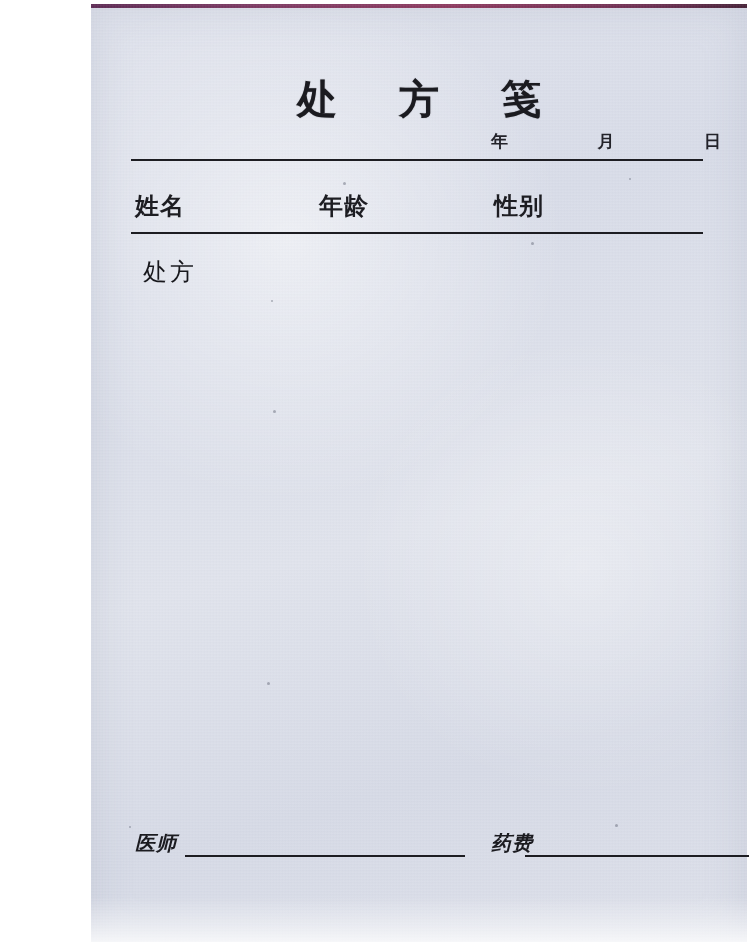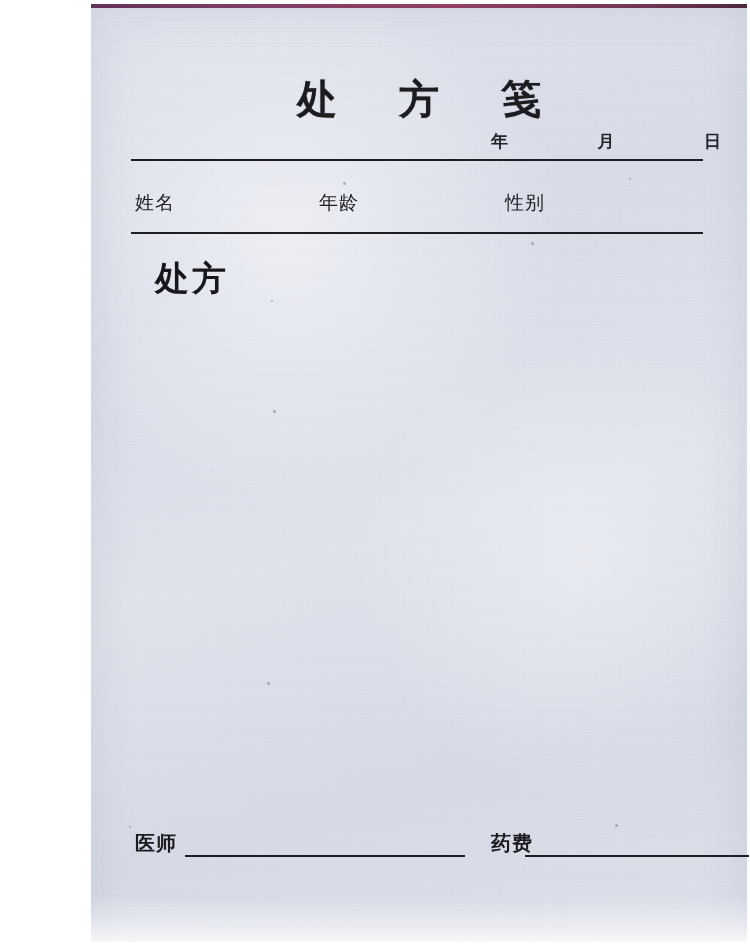--- a/index.html
+++ b/index.html
@@ -104,56 +104,57 @@
   
   #patient-row {
     position: absolute;
     left: 44px;
     top: 186px;
     width: 560px;
     height: 26px;
   }
   .field-label {
     position: absolute;
-    font-size: 19px;
-    font-weight: normal;
+    font-size: 24px;
+    font-weight: bold;
     color: #1d1d22;
     letter-spacing: 1px;
   }
   #label-name { left: 0px; }
   #label-age  { left: 184px; }
-  #label-sex  { left: 370px; }
+  #label-sex  { left: 359px; }
 
   
   #rx-label {
     position: absolute;
-    left: 64px;
+    left: 52px;
     top: 252px;
-    font-size: 34px;
-    font-weight: bold;
+    font-size: 24px;
+    font-weight: normal;
     color: #17171c;
     letter-spacing: 3px;
   }
 
   
   #rx-body {
     position: absolute;
     left: 44px;
     top: 300px;
     width: 568px;
     height: 500px;
   }
 
   
   #footer {
     position: absolute;
     left: 44px;
     top: 826px;
     width: 568px;
     height: 40px;
+    font-style: italic;
   }
   .footer-label {
     position: absolute;
     top: 0;
     font-size: 20px;
     font-weight: bold;
     color: #1b1b20;
     letter-spacing: 1px;
   }
   #label-doctor { left: 0px; }

